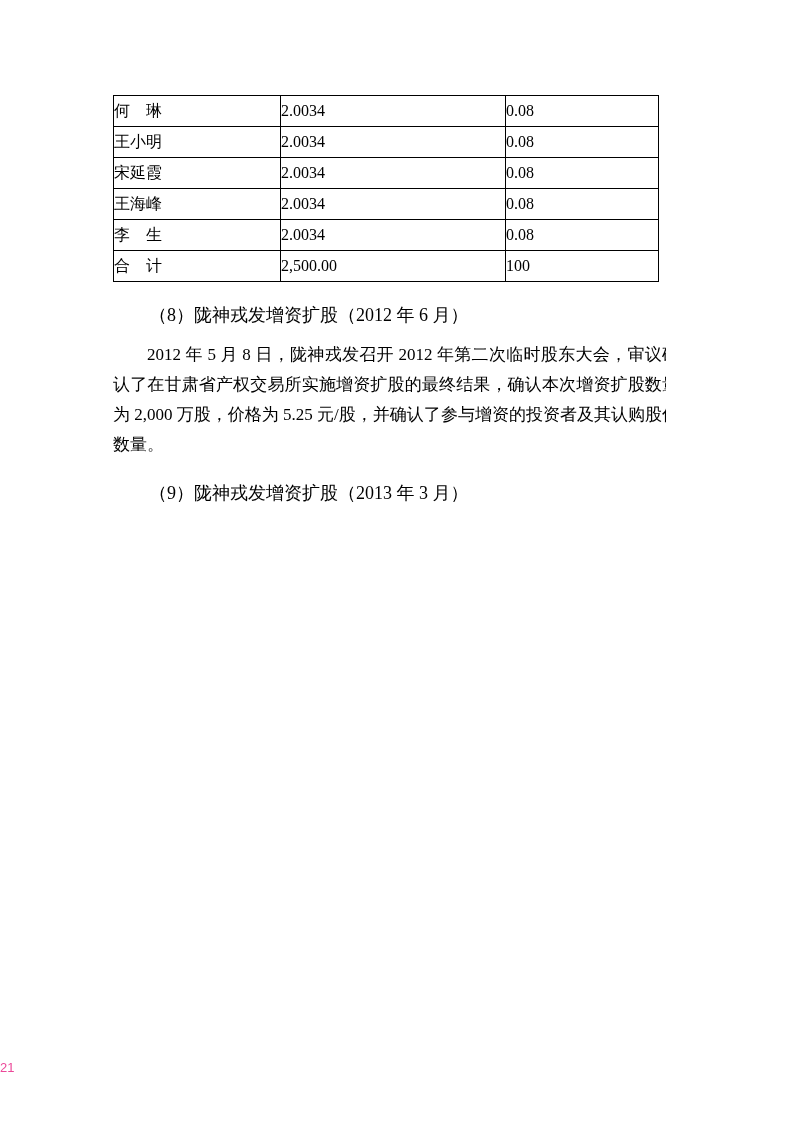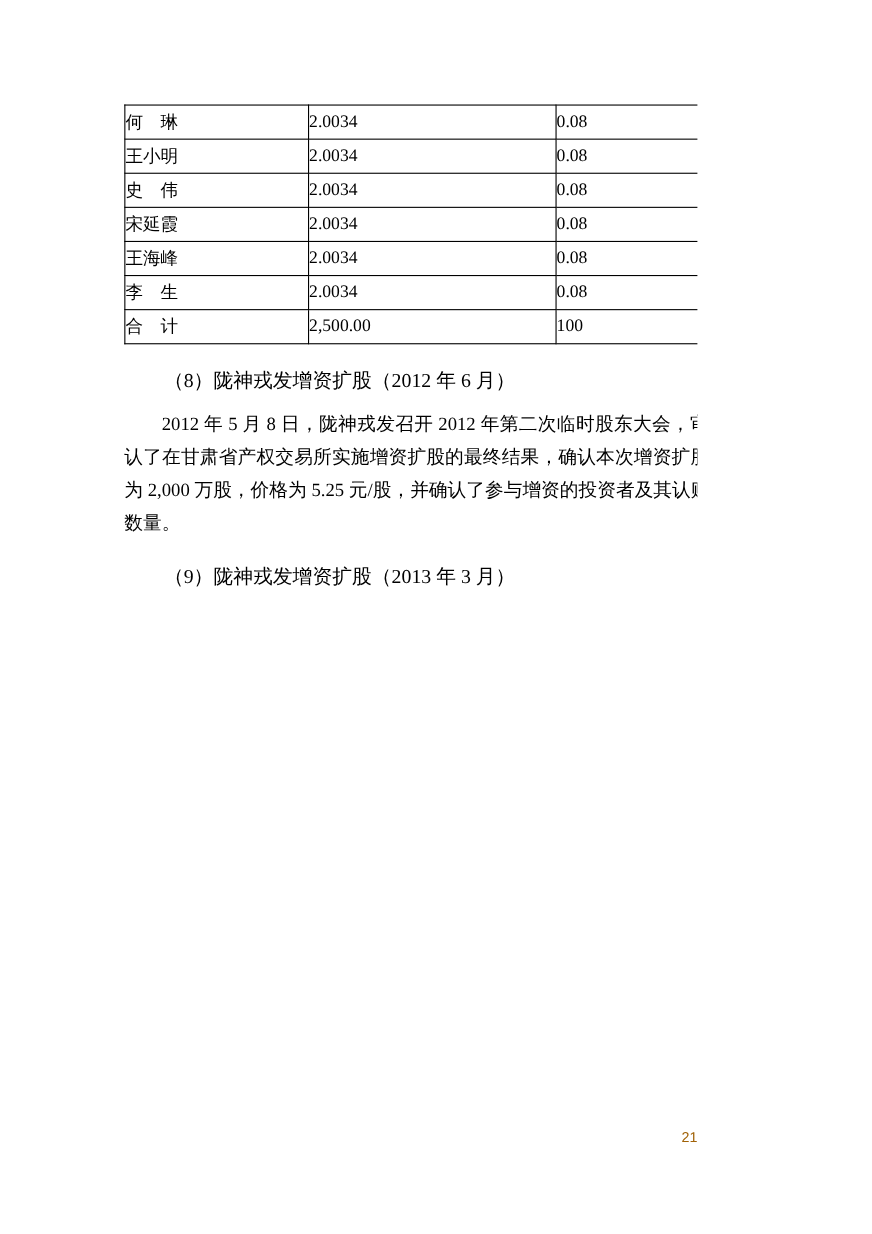--- a/index.html
+++ b/index.html
@@ -8,20 +8,21 @@
     background: #ffffff;
   }
   .page {
     position: relative;
     width: 634px;
     height: 1122px;
     background: #ffffff;
     color: #000000;
     font-family: "Liberation Serif", "DejaVu Serif", serif;
     overflow: hidden;
+    padding-left: 32px;
   }
   .content {
     position: absolute;
     left: 113px;
     top: 95px;
     width: 566px;
   }
   table.shareholders {
     border-collapse: collapse;
     table-layout: fixed;
@@ -49,27 +50,27 @@
     text-indent: 2em;
     font-size: 18px;
     line-height: 30px;
   }
   .para {
     margin: 0 0 18px 0;
     text-indent: 2em;
   }
   .page-number {
     position: absolute;
-    top: 1026px;
+    top: 1060px;
     left: 0;
     width: 100%;
-    text-align: right;
+    text-align: left;
     font-family: "Liberation Sans", "DejaVu Sans", sans-serif;
     font-size: 13px;
-    color: #a16207;
+    color: #ec4899;
   }
 </style>
 </head>
 <body>
 
 <div class="page">
   <div class="content">
 
     <table class="shareholders">
       <colgroup>
@@ -78,25 +79,20 @@
         <col style="width:153px">
       </colgroup>
       <tbody>
         <tr>
           <td class="name-cell">何　琳</td>
           <td class="num-cell">2.0034</td>
           <td class="num-cell">0.08</td>
         </tr>
         <tr>
           <td class="name-cell">王小明</td>
-          <td class="num-cell">2.0034</td>
-          <td class="num-cell">0.08</td>
-        </tr>
-        <tr>
-          <td class="name-cell">史　伟</td>
           <td class="num-cell">2.0034</td>
           <td class="num-cell">0.08</td>
         </tr>
         <tr>
           <td class="name-cell">宋延霞</td>
           <td class="num-cell">2.0034</td>
           <td class="num-cell">0.08</td>
         </tr>
         <tr>
           <td class="name-cell">王海峰</td>

